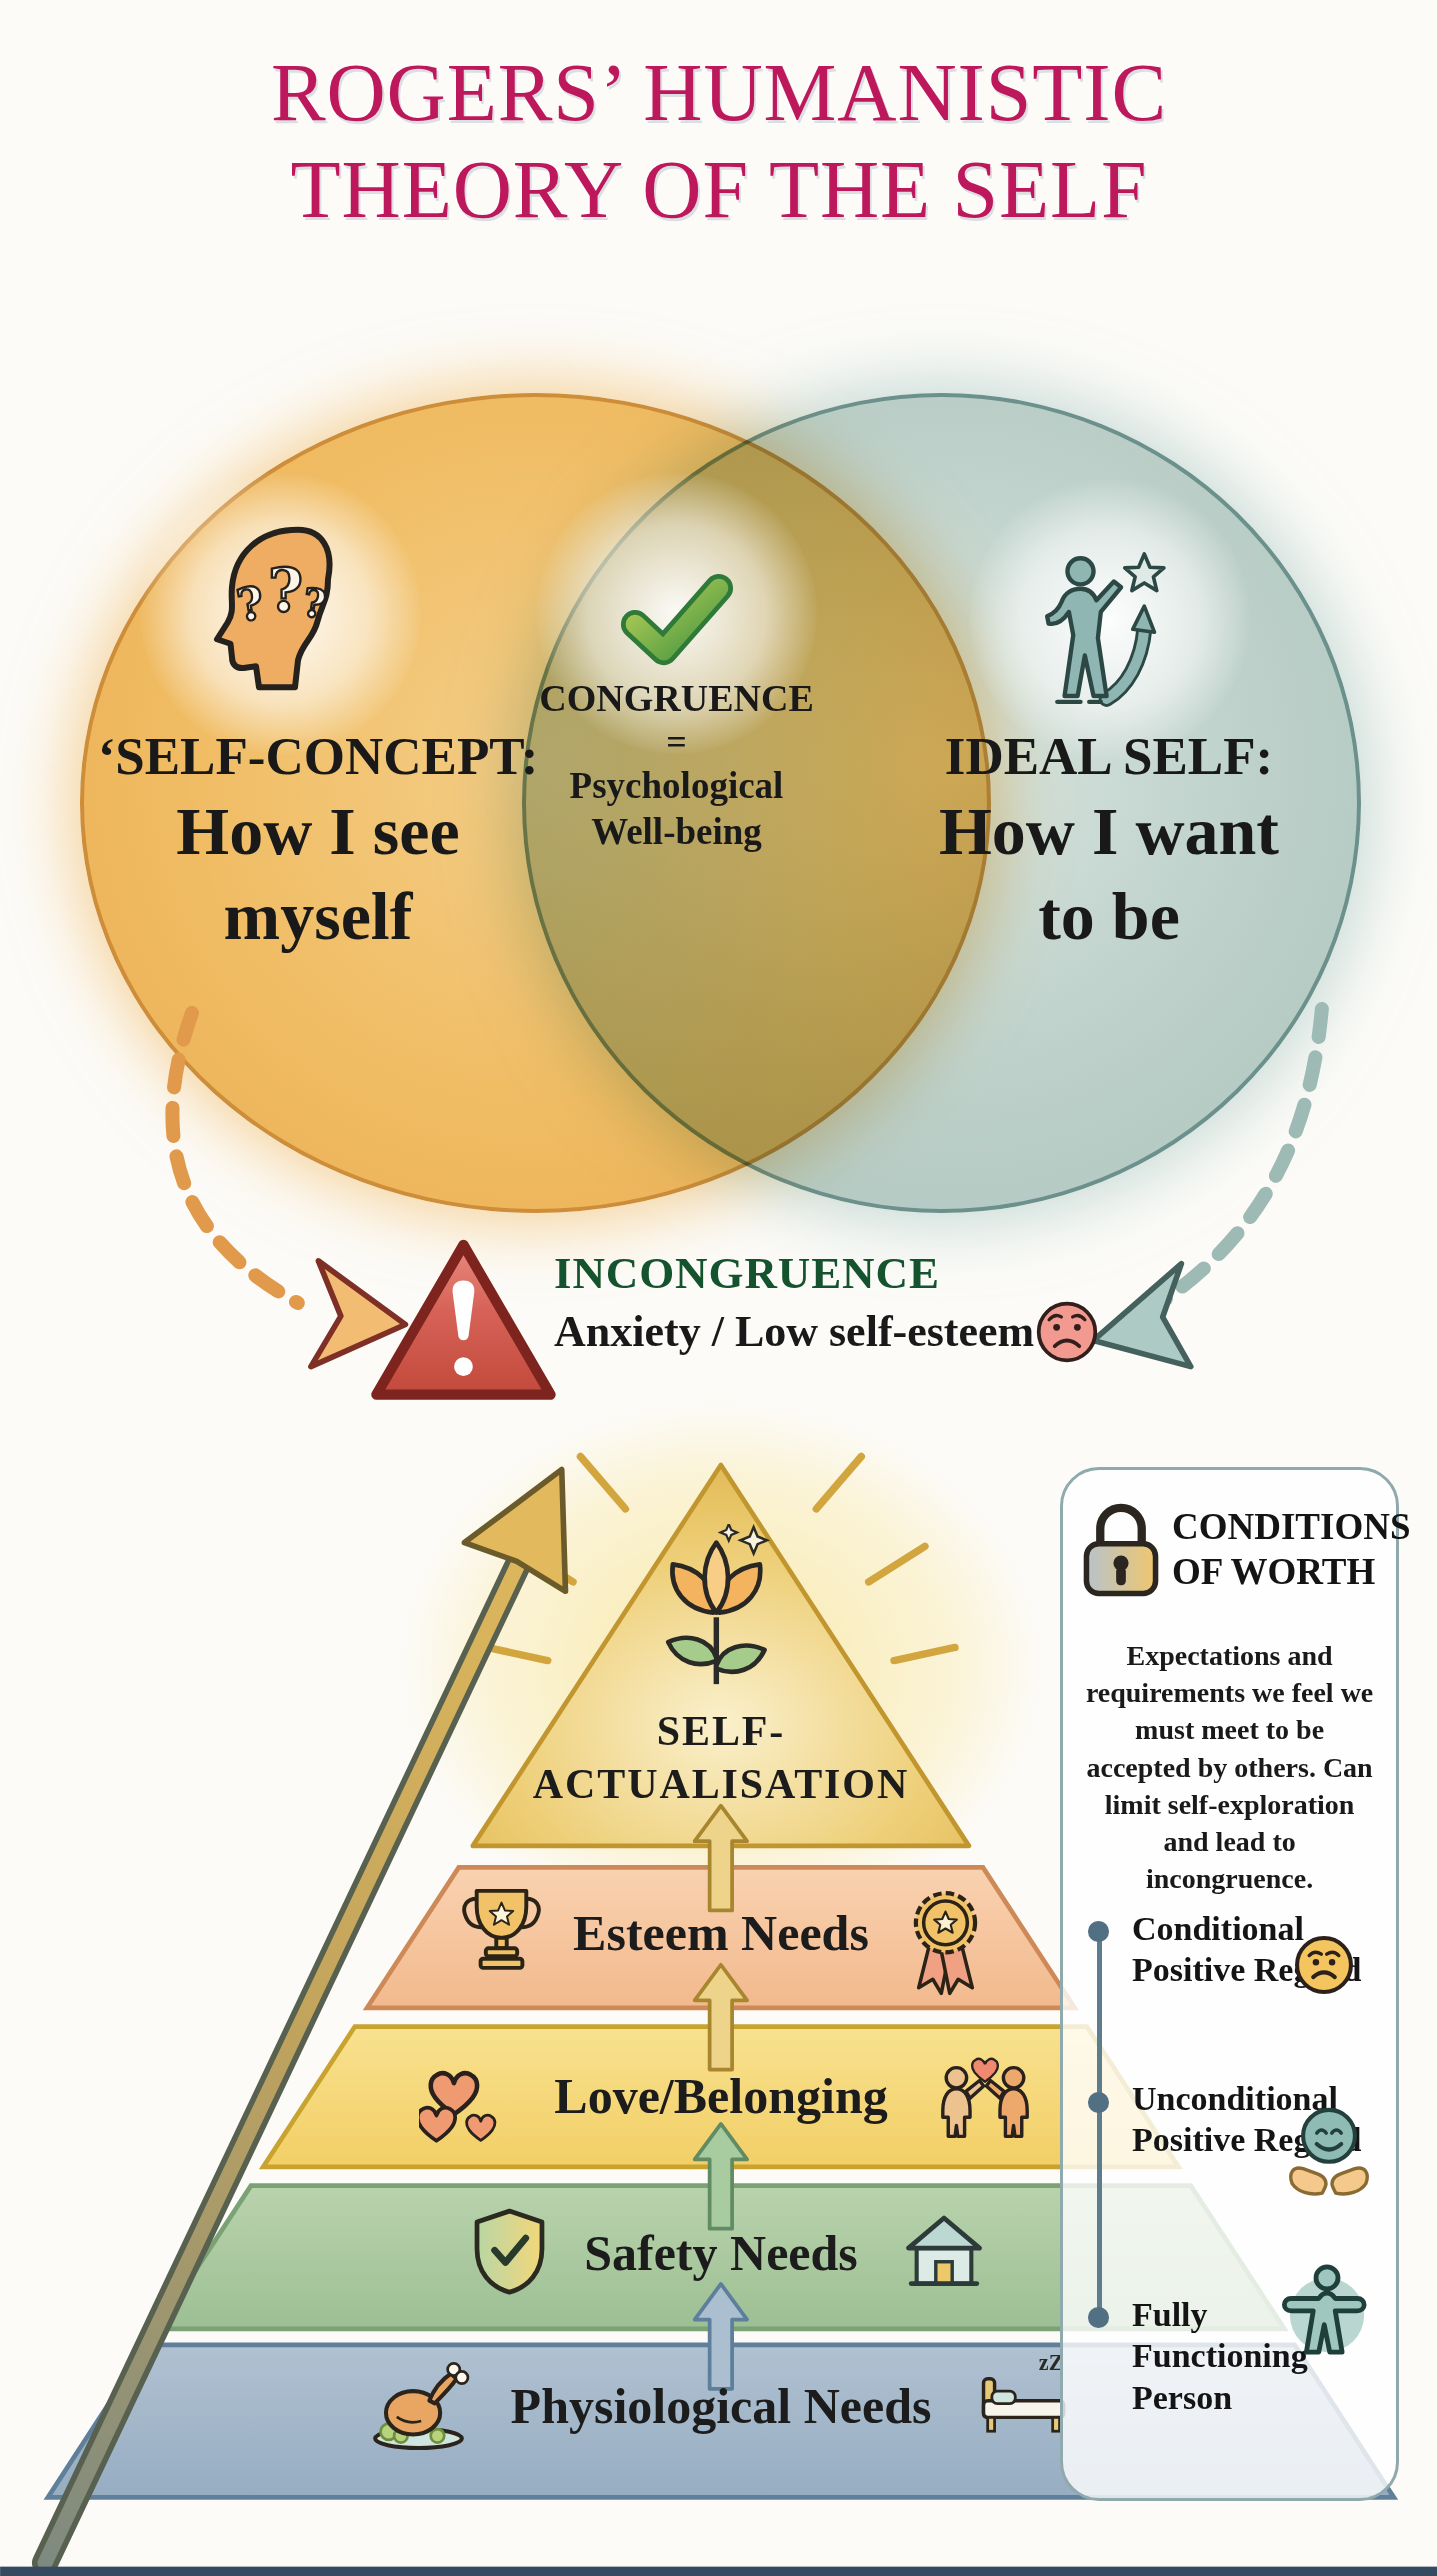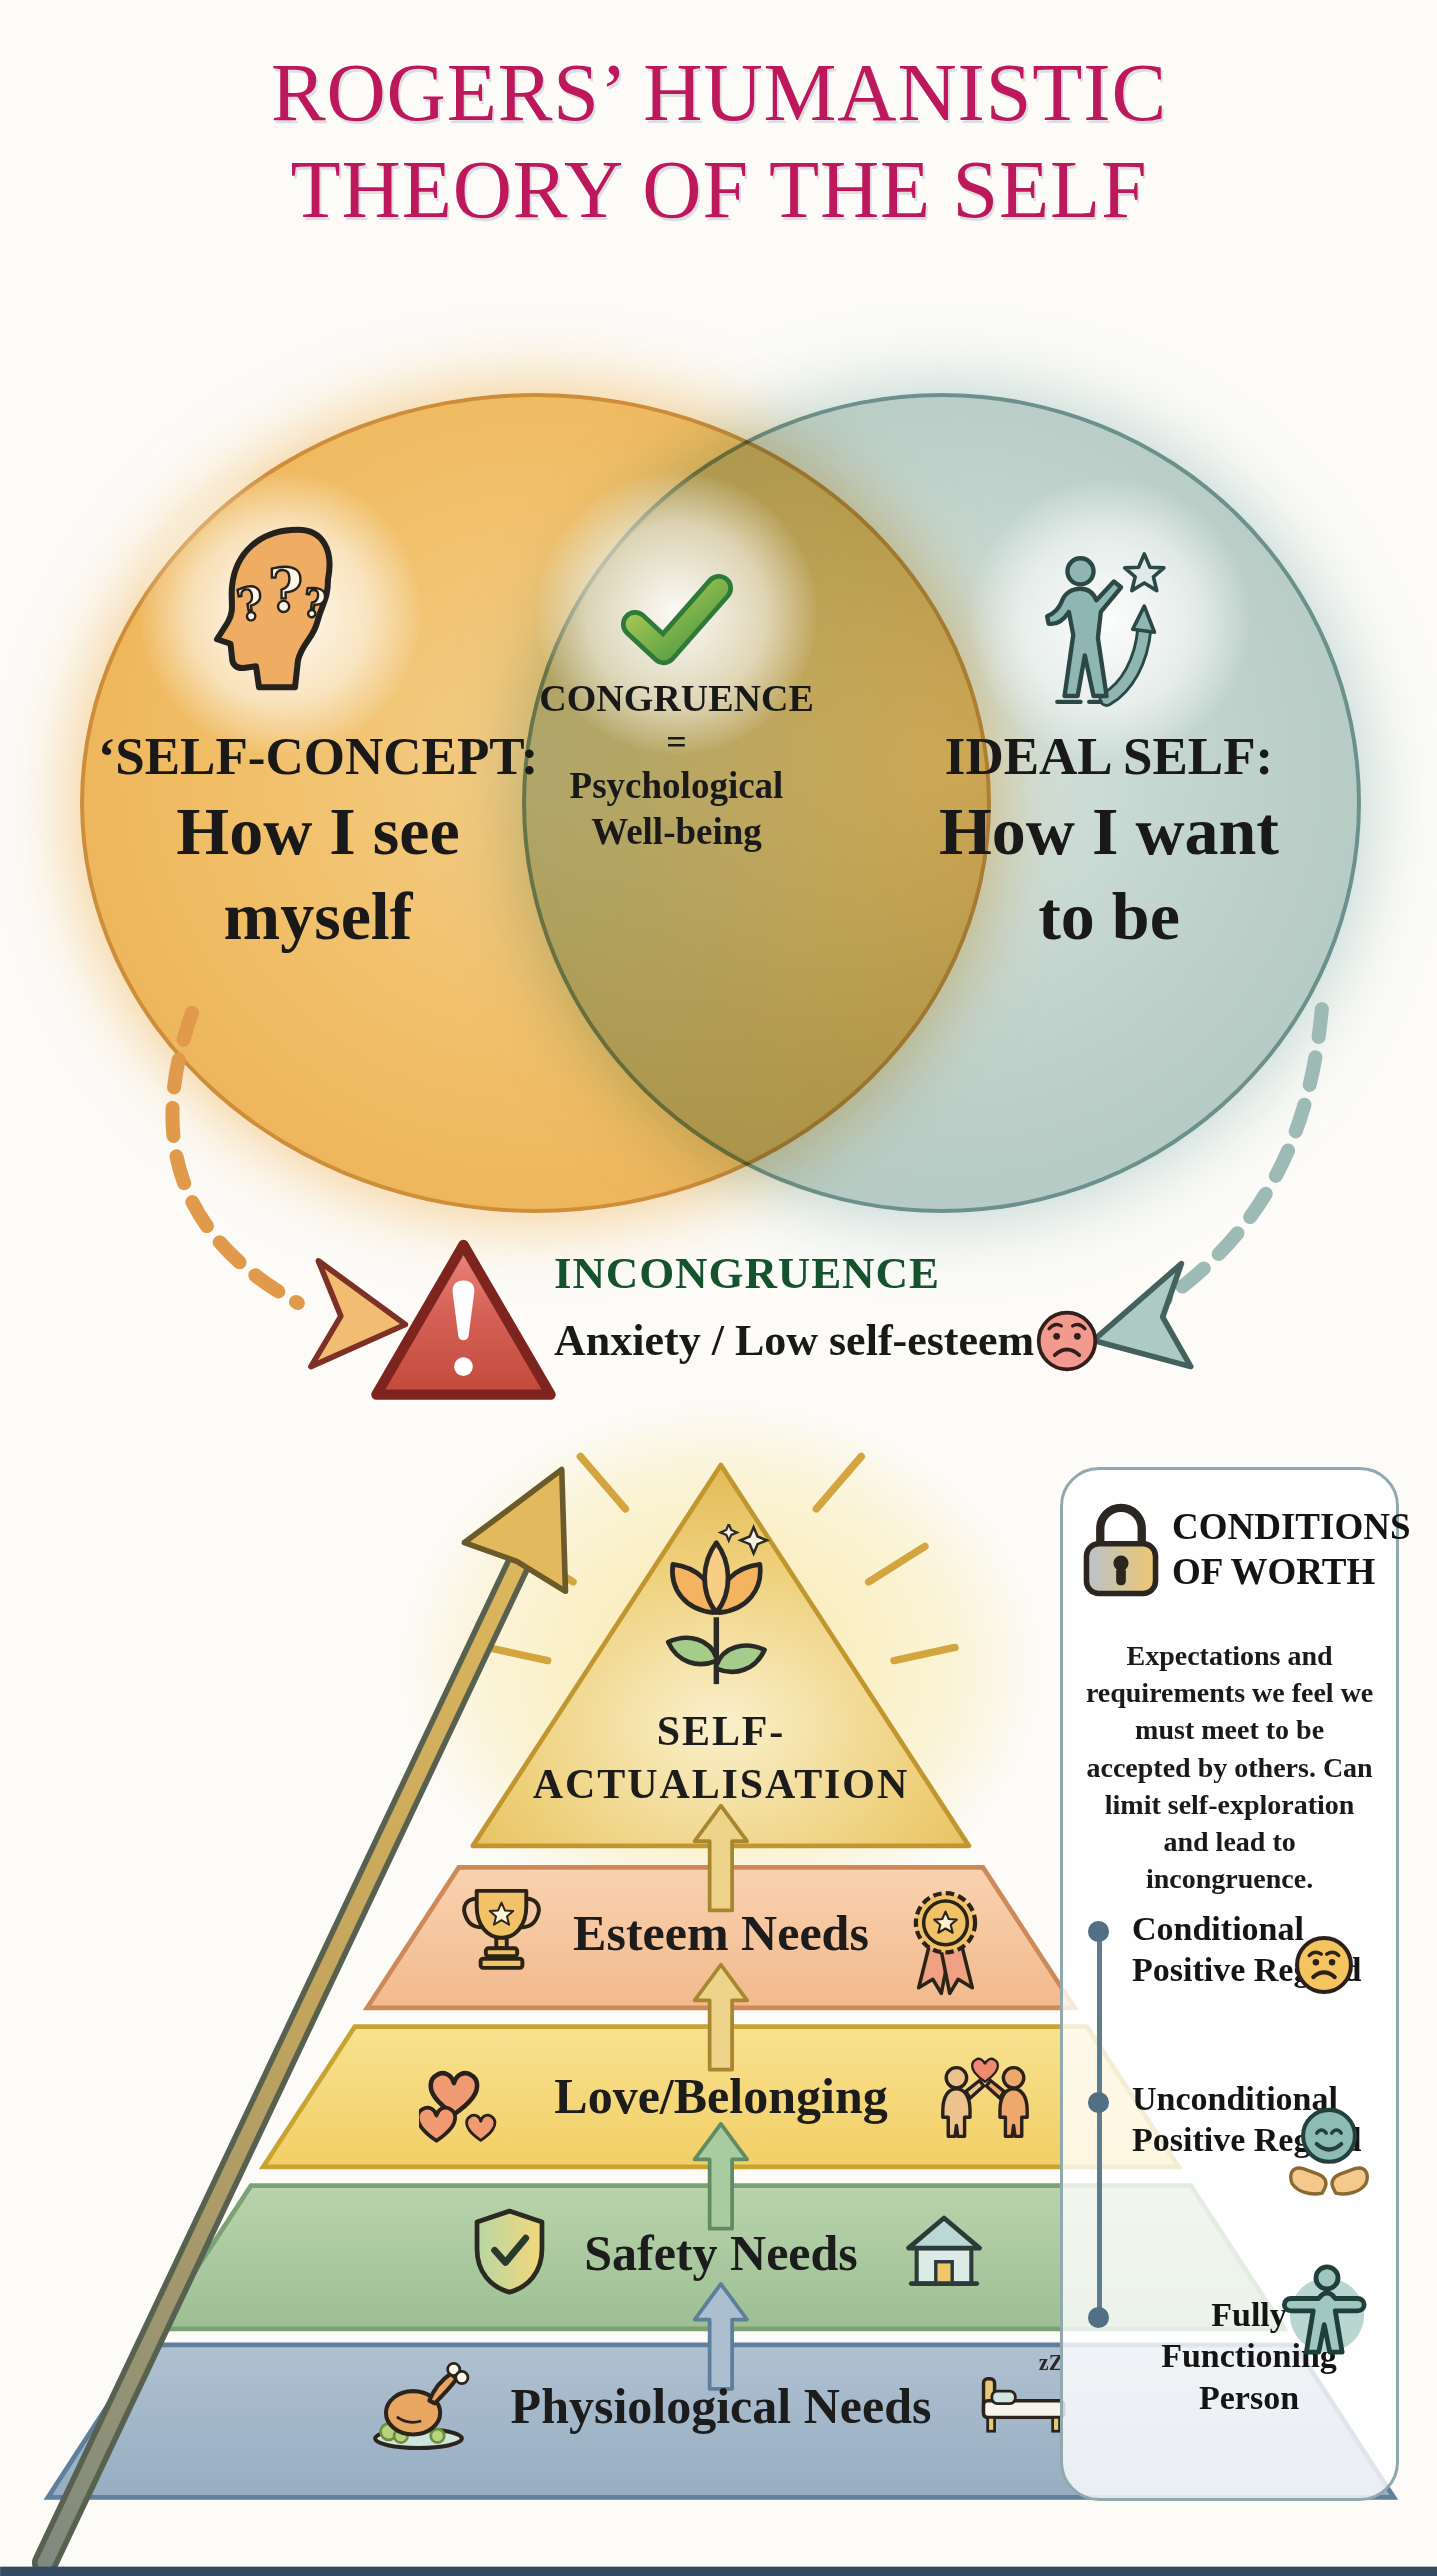--- a/index.html
+++ b/index.html
@@ -23,21 +23,21 @@
   .vtext{position:absolute;text-align:center;color:#191919;font-weight:bold;z-index:2;}
   .vhead{font-size:53px;line-height:1.25;}
   .vline{font-size:68px;line-height:1.24;}
   .chead{font-size:38px;line-height:1.2;}
   .ceq{font-size:36px;line-height:1.15;}
   .cline{font-size:37px;line-height:1.25;}
   
   #incon{position:absolute;left:554px;top:1251px;z-index:2;}
   .incon-title{font-size:45px;color:#14532d;font-weight:bold;letter-spacing:0.9px;line-height:1;}
   .incon-sub{display:flex;align-items:center;font-size:44px;font-weight:bold;
-             color:#191919;margin-top:12px;line-height:1;}
+             color:#191919;margin-top:3px;line-height:1;}
   
   .plabel{position:absolute;left:721px;transform:translateX(-50%);font-weight:bold;color:#1c1c1c;
           white-space:nowrap;font-size:50px;z-index:2;line-height:1;}
   #l1-label{top:1705px;text-align:center;font-size:42px;line-height:1.25;letter-spacing:1.9px;}
   
   #panel{position:absolute;left:1060px;top:1467px;width:333px;height:1028px;z-index:3;
          border:3.7px solid #8fa9ad;border-radius:39px;background:rgba(255,255,255,.8);}
   .p-title{position:absolute;left:109px;top:34px;width:220px;font-size:37px;line-height:1.22;
            font-weight:bold;color:#141414;}
   .p-body{position:absolute;left:20.6px;top:167px;width:292px;font-size:28px;line-height:1.33;
@@ -356,21 +356,21 @@
     </div>
     <div class="p-body">Expectations and requirements we feel we must meet to be accepted by others. Can limit self-exploration and lead to incongruence.</div>
 
     <div class="p-line"></div>
     <div class="p-dot" style="top:451px;"></div>
     <div class="p-dot" style="top:622px;"></div>
     <div class="p-dot" style="top:837px;"></div>
 
     <div class="p-bullet" style="top:438px;">Conditional Positive Regard</div>
     <div class="p-bullet" style="top:608px;">Unconditional Positive Regard</div>
-    <div class="p-bullet" style="top:824px;text-align:center;">Fully Functioning Person</div>
+    <div class="p-bullet" style="top:824px;">Fully Functioning Person</div>
 
     <span class="p-icon" style="left:230px;top:464px;">
       <svg width="62" height="62" viewBox="0 0 46 46">
         <circle cx="23" cy="23" r="20" fill="#f4c45f" stroke="#2b211a" stroke-width="3"></circle>
         <path d="M12,16 Q16,11.5 21,15" fill="none" stroke="#2b211a" stroke-width="2.5" stroke-linecap="round"></path>
         <path d="M25,15 Q30,11.5 34,16" fill="none" stroke="#2b211a" stroke-width="2.5" stroke-linecap="round"></path>
         <circle cx="17" cy="21" r="2.4" fill="#2b211a"></circle>
           <circle cx="29" cy="21" r="2.4" fill="#2b211a"></circle>
         <path d="M15,32 Q23,25 31,32" fill="none" stroke="#2b211a" stroke-width="3" stroke-linecap="round"></path>
       </svg>

